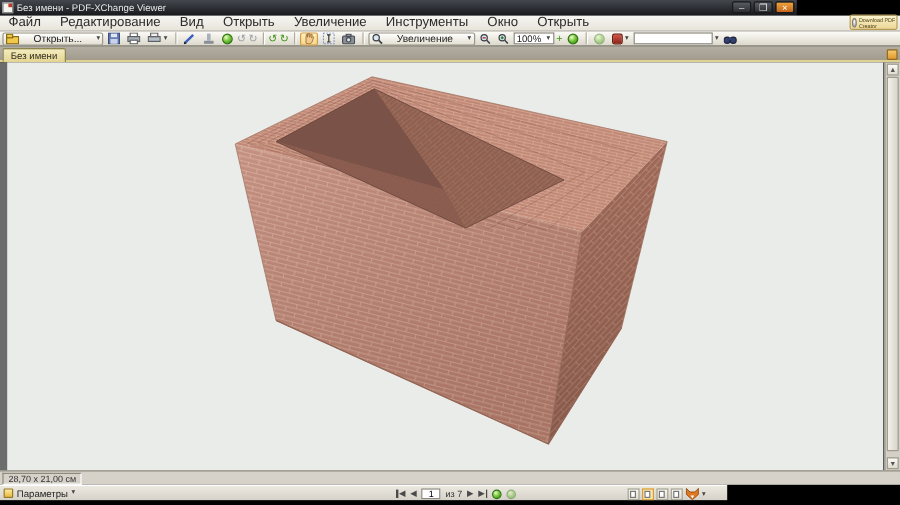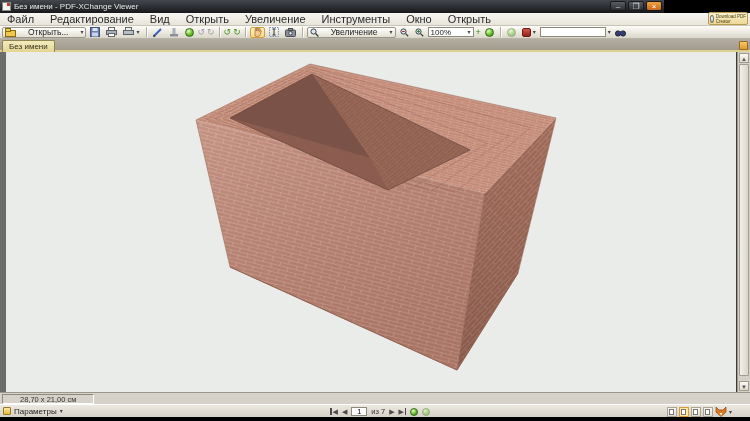--- a/index.html
+++ b/index.html
@@ -44,21 +44,21 @@
   .sep { width:1px; height:10px; background:#b0ac9f; margin:0 2px; box-shadow:1px 0 0 #fff; }
   .caret { font-size:6px; color:#444; line-height:10px; }
   .gicon { display:block; }
   .orb { width:9px; height:9px; border-radius:50%;
     background:radial-gradient(circle at 35% 30%, #eaffc8, #7cc93f 45%, #3f9416 85%);
     border:1px solid #2e7010; }
   .orb.pale { opacity:.45; }
   .glyph { font-size:9px; line-height:10px; }
   .faded { color:#9aa0a8; }
   .green { color:#3f9416; }
-  #zoombox { width:46px; height:10px; background:#fff; border:1px solid #8d897d;
+  #zoombox { width:34px; height:10px; background:#fff; border:1px solid #8d897d;
     display:flex; align-items:center; justify-content:space-between; padding:0 2px; font-size:8px; color:#222; }
   #searchbox { width:66px; height:10px; border:1px solid #8d897d; background:#fff;
     font-size:8px; padding:0 2px; }
   .redtool { width:9px; height:9px; border-radius:2px; background:linear-gradient(#d4564a,#8e2418); border:1px solid #6b1a10; }
 
   
   #tabbar { position:absolute; left:0; top:39px; width:750px; height:13px;
     background:linear-gradient(#b3aea1,#a09b8d); border-bottom:2px solid #ded190; }
   #tab-active { position:absolute; left:2px; top:1px; height:12px; padding:0 6px;
     background:linear-gradient(#f4ecc0,#e3d48f); border:1px solid #8f854e; border-bottom:none;
@@ -76,26 +76,26 @@
   #vscroll { position:absolute; right:0; top:0; width:13px; height:340px;
     background:#d4d0c7; border-left:1px solid #9b978b; }
   .varrow { position:absolute; left:1px; width:10px; height:10px; font-size:6px; line-height:10px;
     text-align:center; color:#555; background:linear-gradient(#fbfaf6,#dedacd); border:1px solid #a09c90; }
   #vthumb { position:absolute; left:1px; top:12px; width:10px; height:312px;
     background:linear-gradient(90deg,#f2f0ea,#d9d5c9); border:1px solid #a09c90; border-radius:1px; }
 
   
   #hscroll { position:absolute; left:0; top:392px; width:750px; height:12px;
     background:#d6d2c9; border-top:1px solid #9b978b; }
-  #pagesize { position:absolute; left:2px; top:1px; height:10px; padding:0 17px;
+  #pagesize { position:absolute; left:2px; top:1px; height:10px; padding:0 4px;
     border:1px solid; border-color:#8d897d #fff #fff #8d897d; background:#d6d2c9;
     font-size:7.5px; line-height:9px; color:#333; }
 
   
-  #statusbar { position:absolute; left:0; top:404px; width:750px; height:13px;
+  #statusbar { position:absolute; left:0; top:404px; width:606px; height:13px;
     background:linear-gradient(#ece9e1,#d5d1c8); border-top:1px solid #fff; }
   #options { position:absolute; left:3px; top:1px; display:flex; align-items:center; gap:3px;
     font-size:8px; color:#222; }
   #options .opt-icon { width:8px; height:8px; background:linear-gradient(#ffe9a0,#e8b93c);
     border:1px solid #9a7a20; border-radius:1px; }
   #pagenav { position:absolute; left:330px; top:1px; display:flex; align-items:center; gap:4px; }
   .navg { font-size:7px; color:#4a4a4a; line-height:11px; }
   .navbar-bar { width:1.5px; height:7px; background:#4a4a4a; }
   .navpair { display:flex; align-items:center; gap:1px; }
   #pageinput { width:16px; height:9px; border:1px solid #8d897d; background:#fff;

